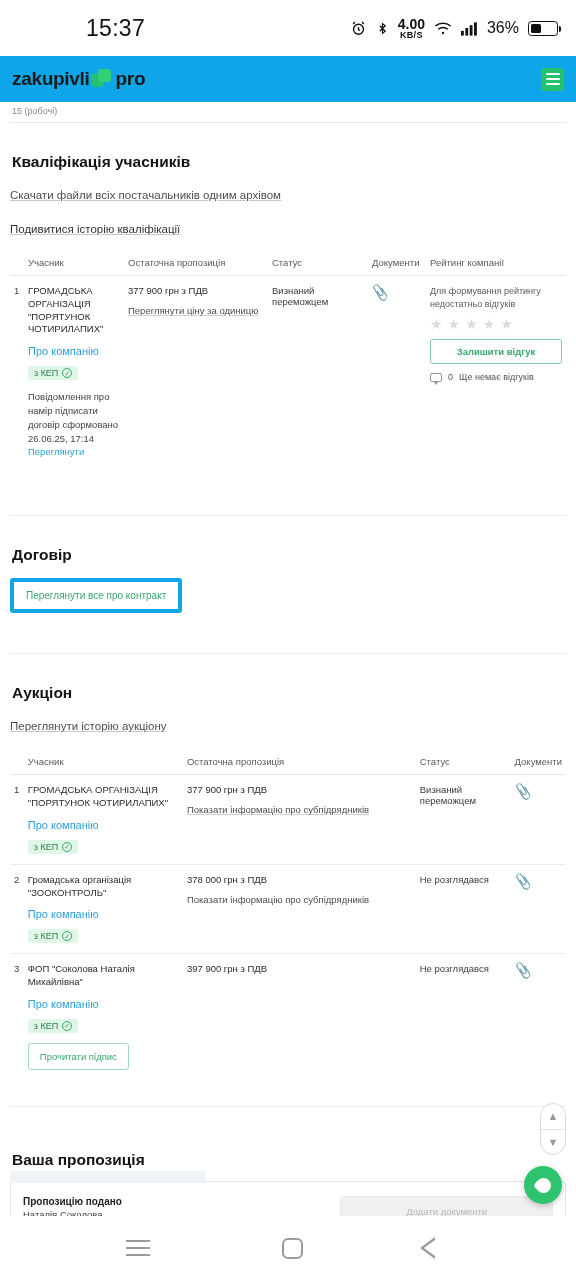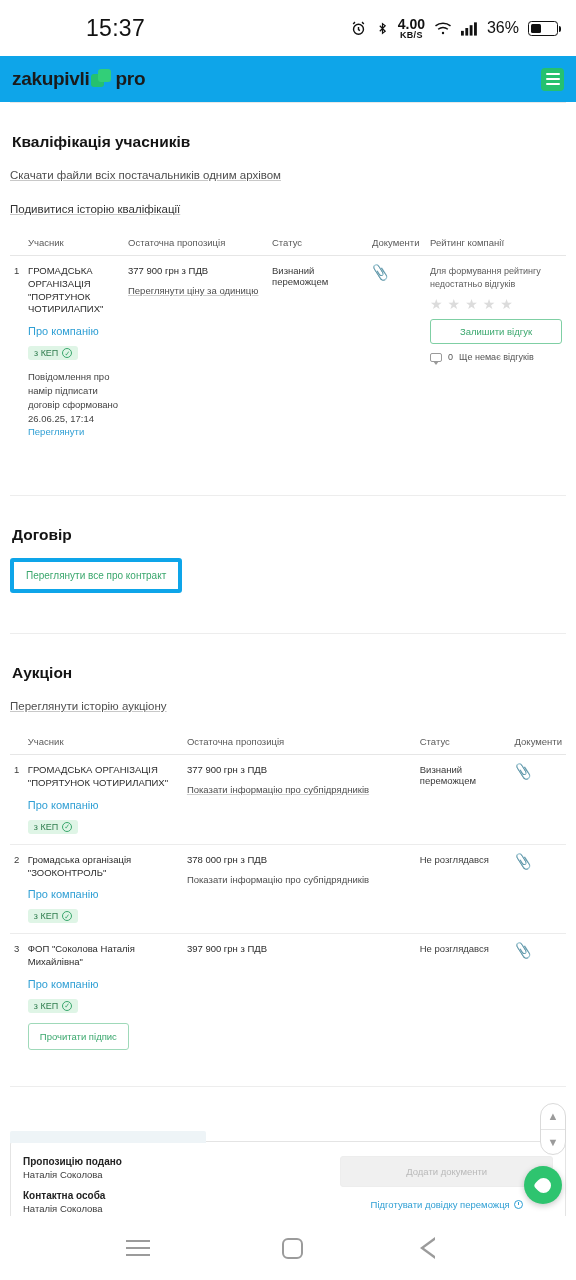--- a/index.html
+++ b/index.html
@@ -117,21 +117,21 @@
   }
   .status-cell { font-size: 9.5px; color: #333; }
   .clip { color: #3fb978; font-size: 14px; display:inline-block; transform: rotate(8deg); }
 
   .rating-txt { font-size: 9px; color: #5c5c5c; line-height: 1.45; }
   .stars { margin-top: 6px; display: flex; gap: 5px; }
   .stars span { color: #dcdcdc; font-size: 14px; line-height: 1; }
   .btn-outline {
     display: block; text-align: center;
     border: 1px solid #7fcfa4; color: #3aa76d; background: #fff;
-    border-radius: 3px; font-size: 9.5px; padding: 6px 8px; margin-top: 8px;
+    border-radius: 3px; font-size: 9.5px; padding: 6px 8px; margin-top: 8px; font-weight: bold;
   }
   .reviews { margin-top: 8px; display: flex; align-items: center; gap: 6px; font-size: 9px; color: #555; }
   .bubble {
     width: 12px; height: 9px; border: 1px solid #9a9a9a; border-radius: 2px; position: relative;
   }
   .bubble:after {
     content:""; position:absolute; left: 2px; bottom: -4px;
     border-left: 3px solid transparent; border-right: 3px solid transparent;
     border-top: 4px solid #9a9a9a;
   }
@@ -275,20 +275,21 @@
   </div>
   <div class="burger">
     <span></span>
       <span></span>
       <span></span>
   </div>
 </div>
 
 <div class="content">
 
+  <div class="tiny-cut">15 (робочі)</div>
   <div class="hr"></div>
   <div class="gap-lg"></div>
 
   
   <h2 class="section">Кваліфікація учасників</h2>
   <div style="height:14px"></div>
   <a class="link-underline">Скачати файли всіх постачальників одним архівом</a>
   <div style="height:16px"></div>
   <a class="link-underline dark">Подивитися історію кваліфікації</a>
   <div style="height:14px"></div>
@@ -428,20 +429,21 @@
         <td><span class="clip">📎</span></td>
       </tr>
     </tbody>
   </table>
 
   <div style="height:26px"></div>
   <div class="hr soft"></div>
   <div style="height:42px"></div>
 
   
+  <h2 class="section">Ваша пропозиція</h2>
 
   <div class="card">
     <div class="card-tab"></div>
     <div class="card-body">
       <div class="card-left">
         <div class="lbl">Пропозицію подано</div>
         <div class="val">Наталія Соколова</div>
         <div class="lbl mt10">Контактна особа</div>
         <div class="val">Наталія Соколова</div>
         <div class="val link">+380633956362</div>

